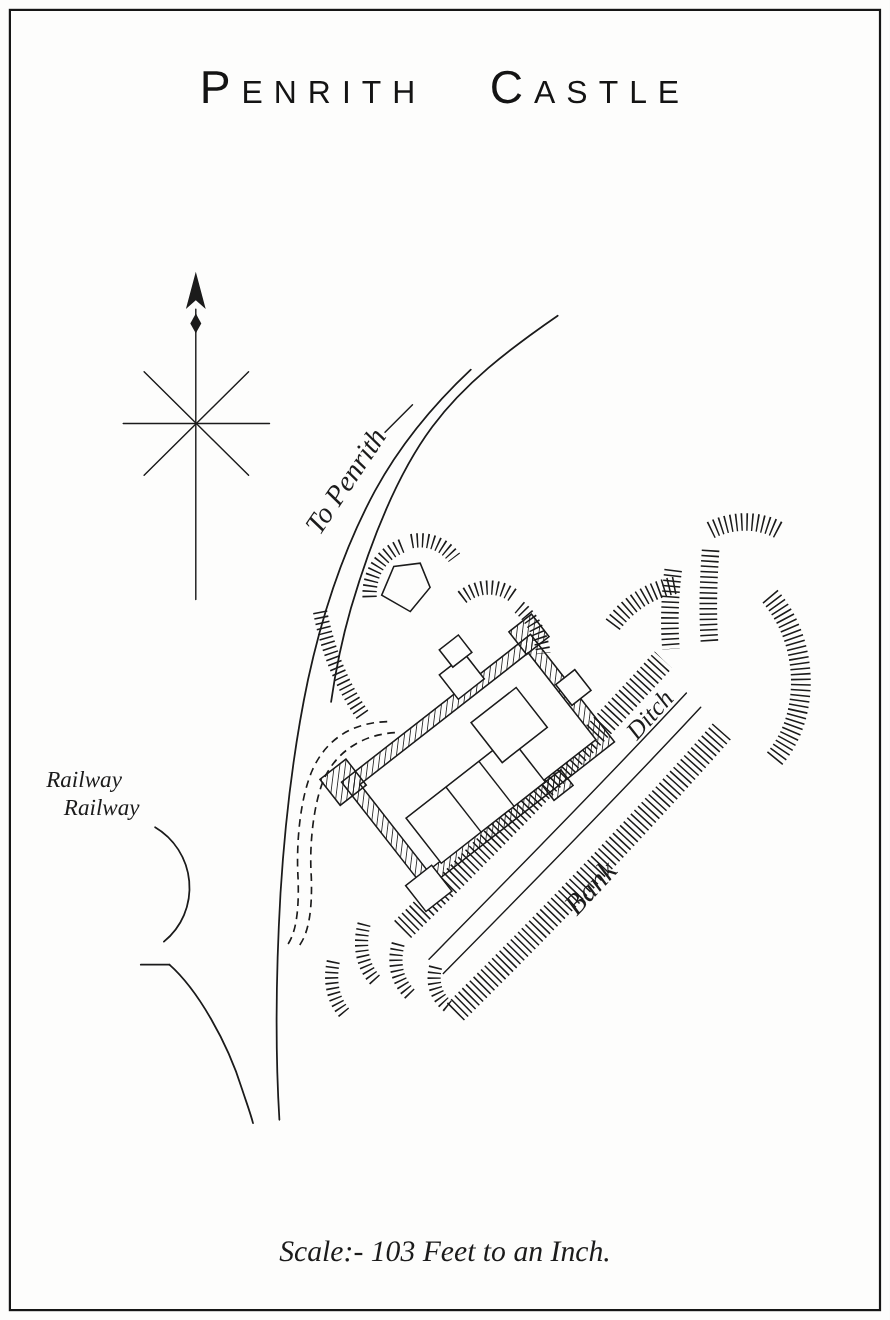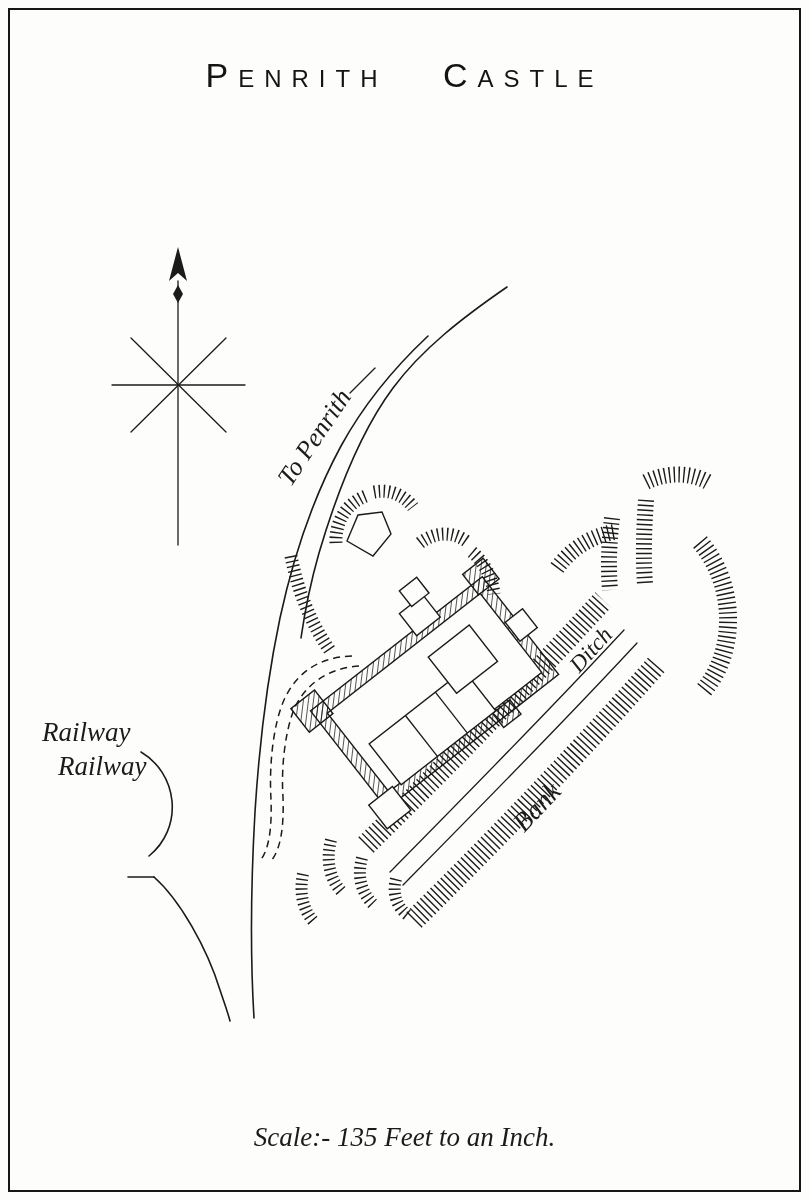--- a/index.html
+++ b/index.html
@@ -30,30 +30,30 @@
   .bldg{fill:#fdfdfc;stroke:#1b1b1b;stroke-width:1.4;}
   .solid{fill:#1b1b1b;stroke:none;}
   .castle line{stroke:#1b1b1b;stroke-width:1.3;}
 
   
   .lbl{position:absolute;white-space:nowrap;}
   .map-title{
     left:0;right:0;top:56px;text-align:center;
     font-family:"Liberation Sans", sans-serif;
     font-variant:small-caps;
-    font-size:34px;letter-spacing:10px;word-spacing:36px;
+    font-size:42px;letter-spacing:10px;word-spacing:36px;
     color:#141414;
   }
   .italic{font-style:italic;}
   .to-penrith{
     left:284px;top:468px;font-size:26px;
     transform:rotate(-56deg);transform-origin:0 50%;
   }
   .railway{
-    left:42px;top:716px;font-size:27px;line-height:1.25;
+    left:42px;top:695px;font-size:21px;line-height:1.25;
   }
   .railway .l2{padding-left:16px;display:block;}
   .ditch{
     left:574px;top:656px;font-size:23px;
     transform:rotate(-48deg);transform-origin:0 50%;
   }
   .bank{
     left:518px;top:812px;font-size:27px;
     transform:rotate(-47deg);transform-origin:0 50%;
   }
@@ -155,16 +155,16 @@
 
   <div class="lbl italic railway">
     <span class="l1">Railway</span>
     <span class="l2">Railway</span>
   </div>
 
   <div class="lbl italic ditch">Ditch</div>
 
   <div class="lbl italic bank">Bank</div>
 
-  <div class="lbl italic scale-note">Scale:- 135 Feet to an Inch.</div>
+  <div class="lbl italic scale-note">Scale:- 103 Feet to an Inch.</div>
 
   <div class="frame"></div>
 </div>
 
 </body></html>

